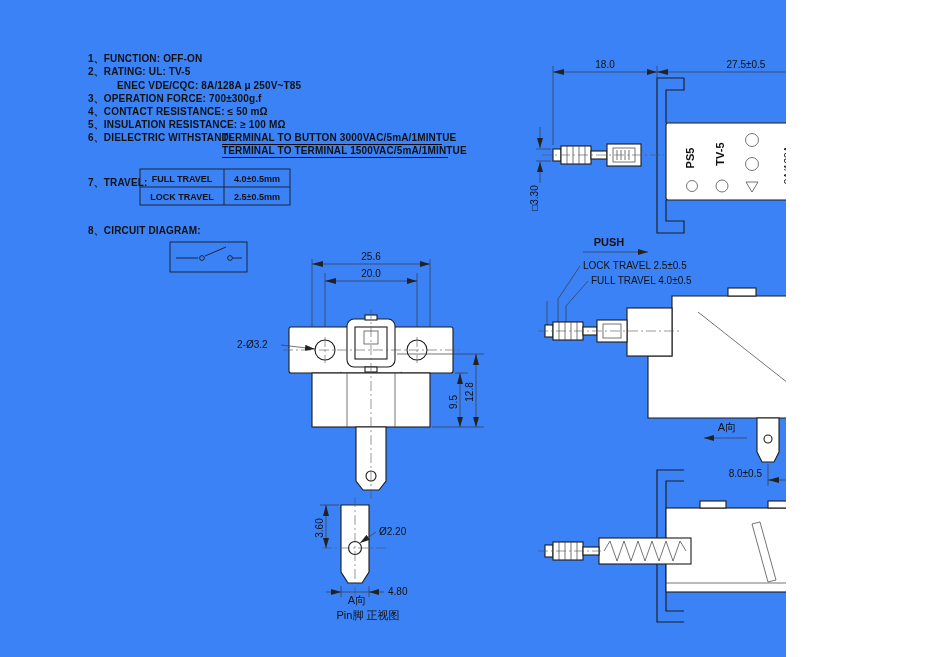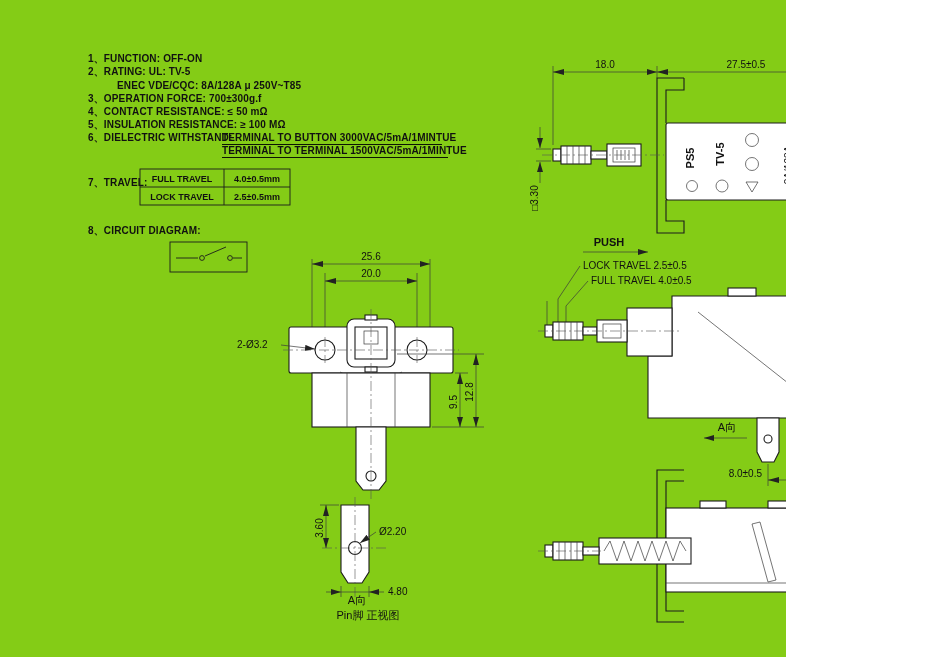--- a/index.html
+++ b/index.html
@@ -1,16 +1,16 @@
 <!DOCTYPE html>
 <html><head>
 <meta charset="utf-8">
 <style>
   html,body{margin:0;padding:0;background:#fff}
-  .sheet{position:relative;width:786px;height:657px;background:#84cc16;overflow:hidden;font-family:"Liberation Sans",sans-serif}
+  .sheet{position:relative;width:786px;height:657px;background:#3b82f6;overflow:hidden;font-family:"Liberation Sans",sans-serif}
   svg{display:block}
   text{fill:#111}
   .spec{font:bold 10px "Liberation Sans",sans-serif;letter-spacing:.15px}
   .cell{font:bold 9px "Liberation Sans",sans-serif}
   .d{font:10px "Liberation Sans",sans-serif}
   .db{font:bold 11px "Liberation Sans",sans-serif}
   .mark{font:bold 11px "Liberation Sans",sans-serif}
   .cap{font:11px "Liberation Sans",sans-serif}
   .ol{stroke:#1c1c1c;stroke-width:1.1;fill:none;stroke-linejoin:miter}
   .olf{stroke:#1c1c1c;stroke-width:1.1;fill:#fff;stroke-linejoin:miter}

